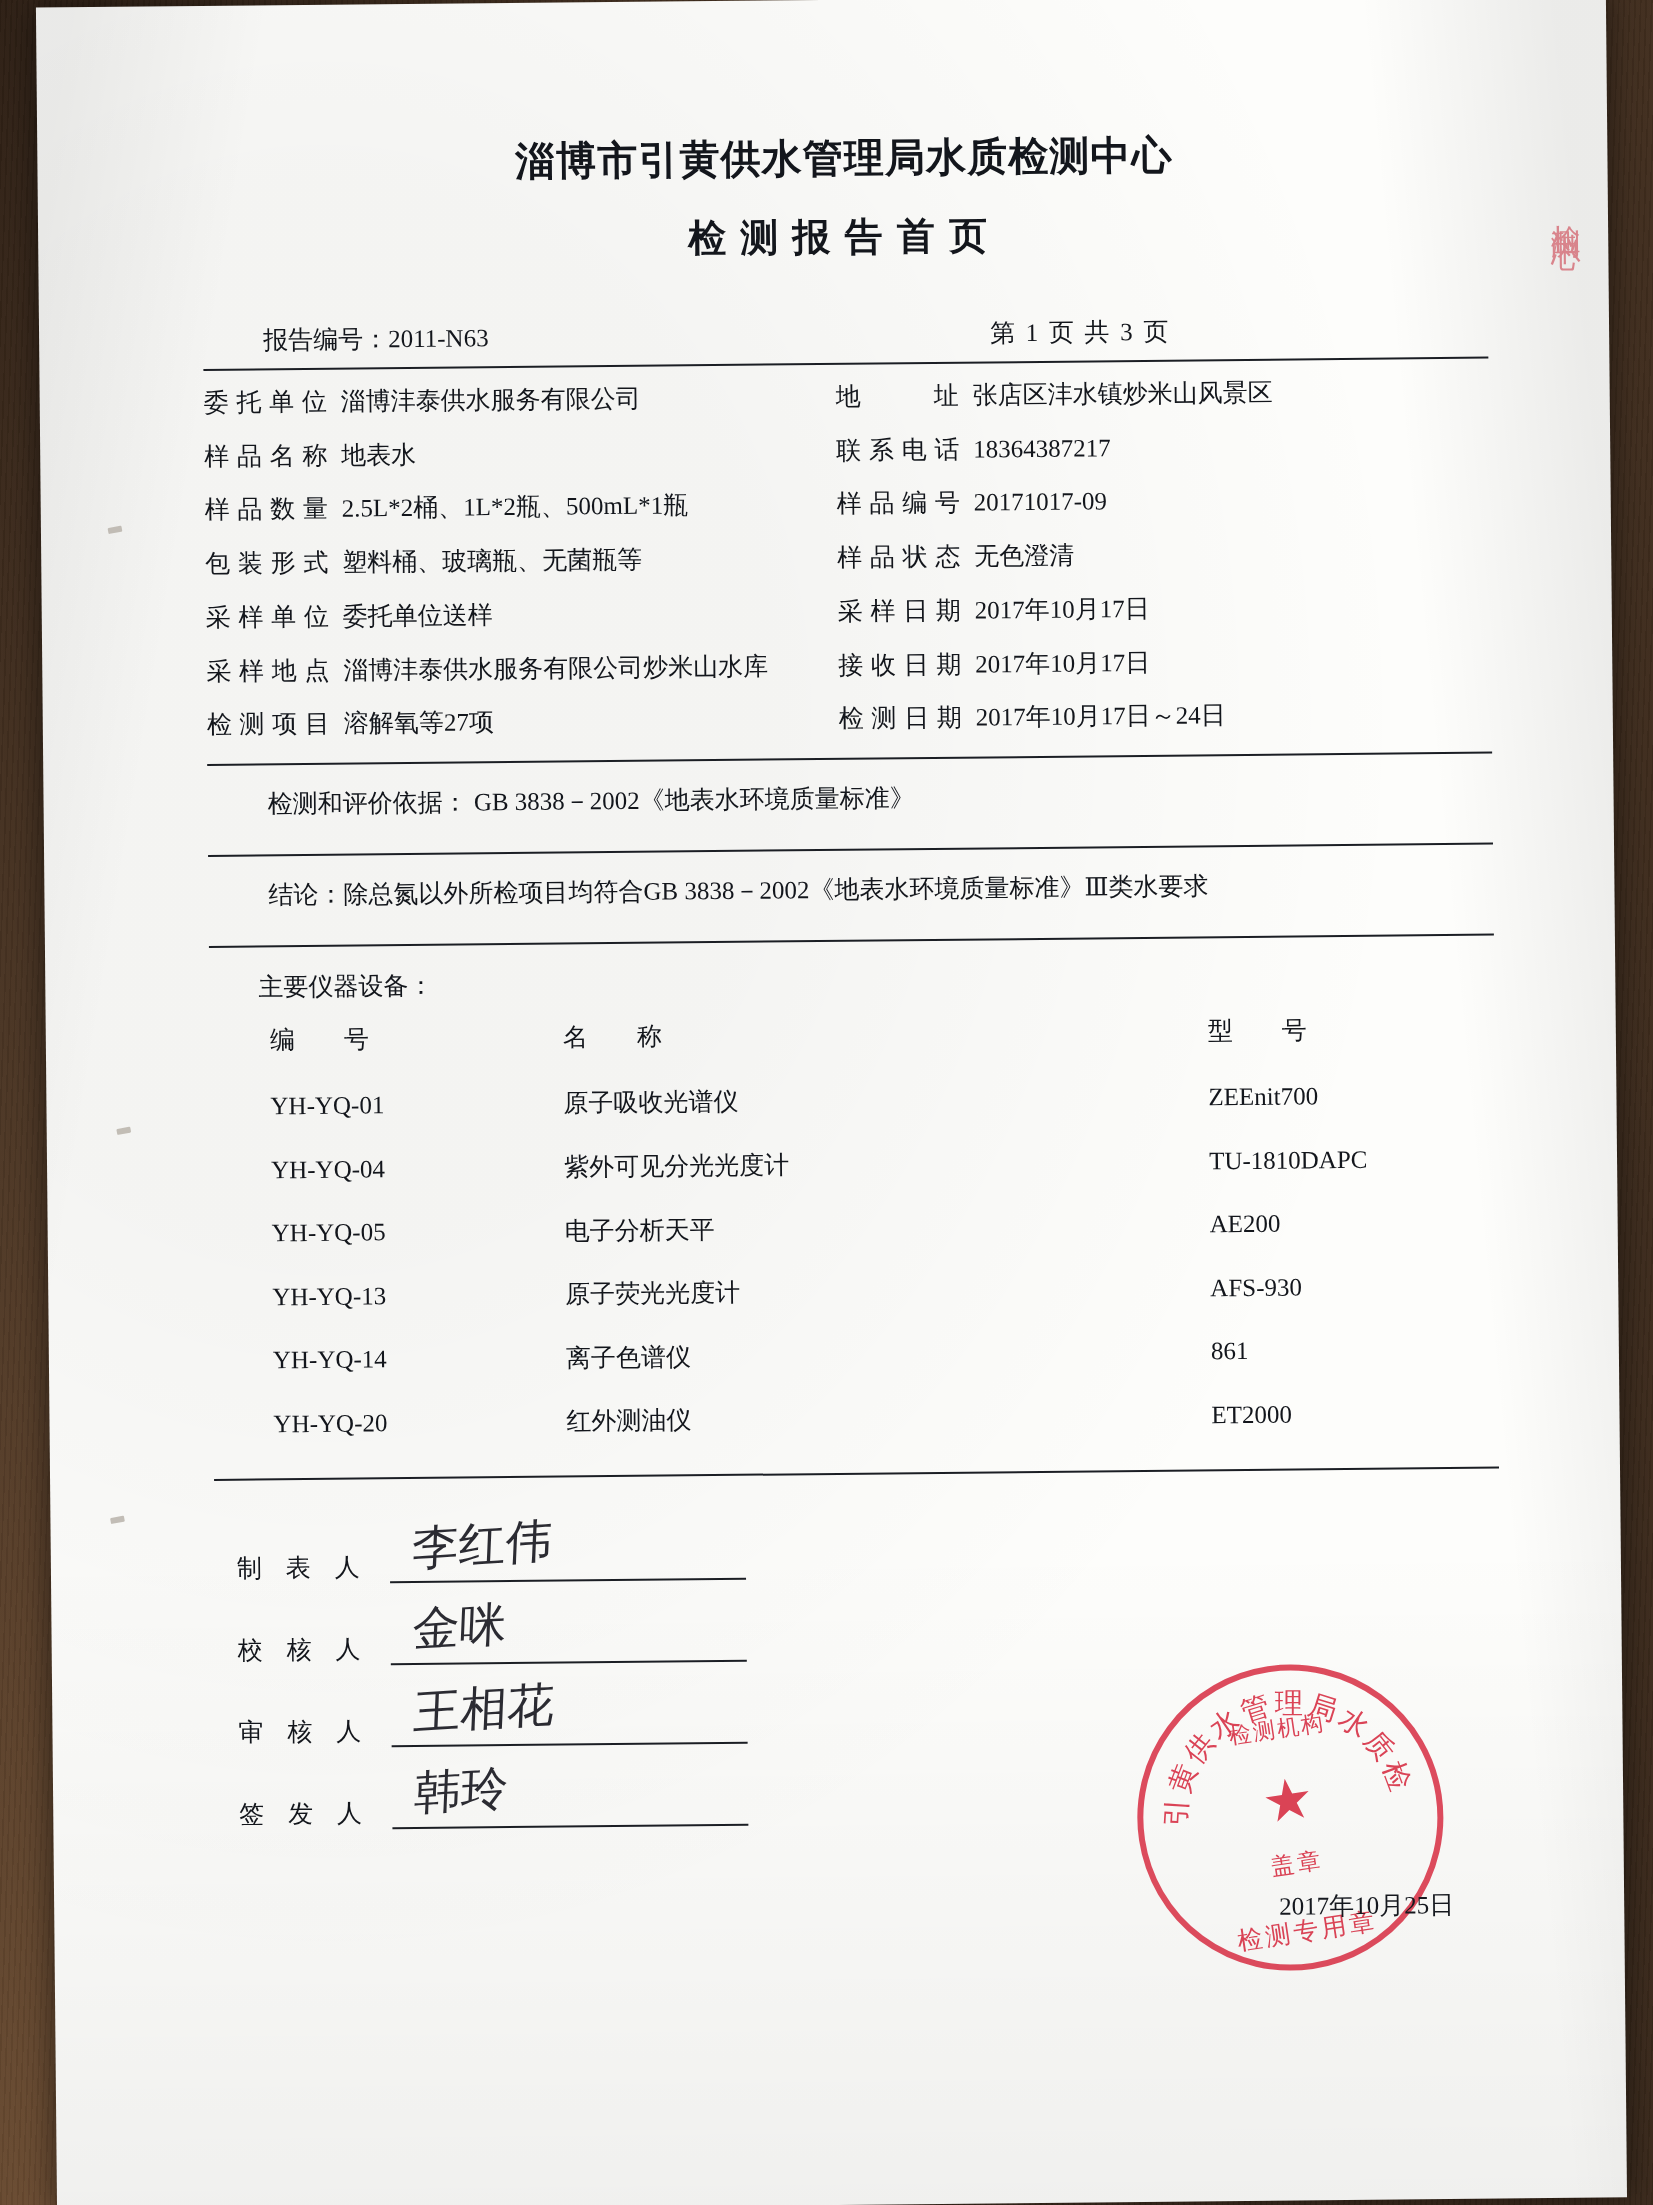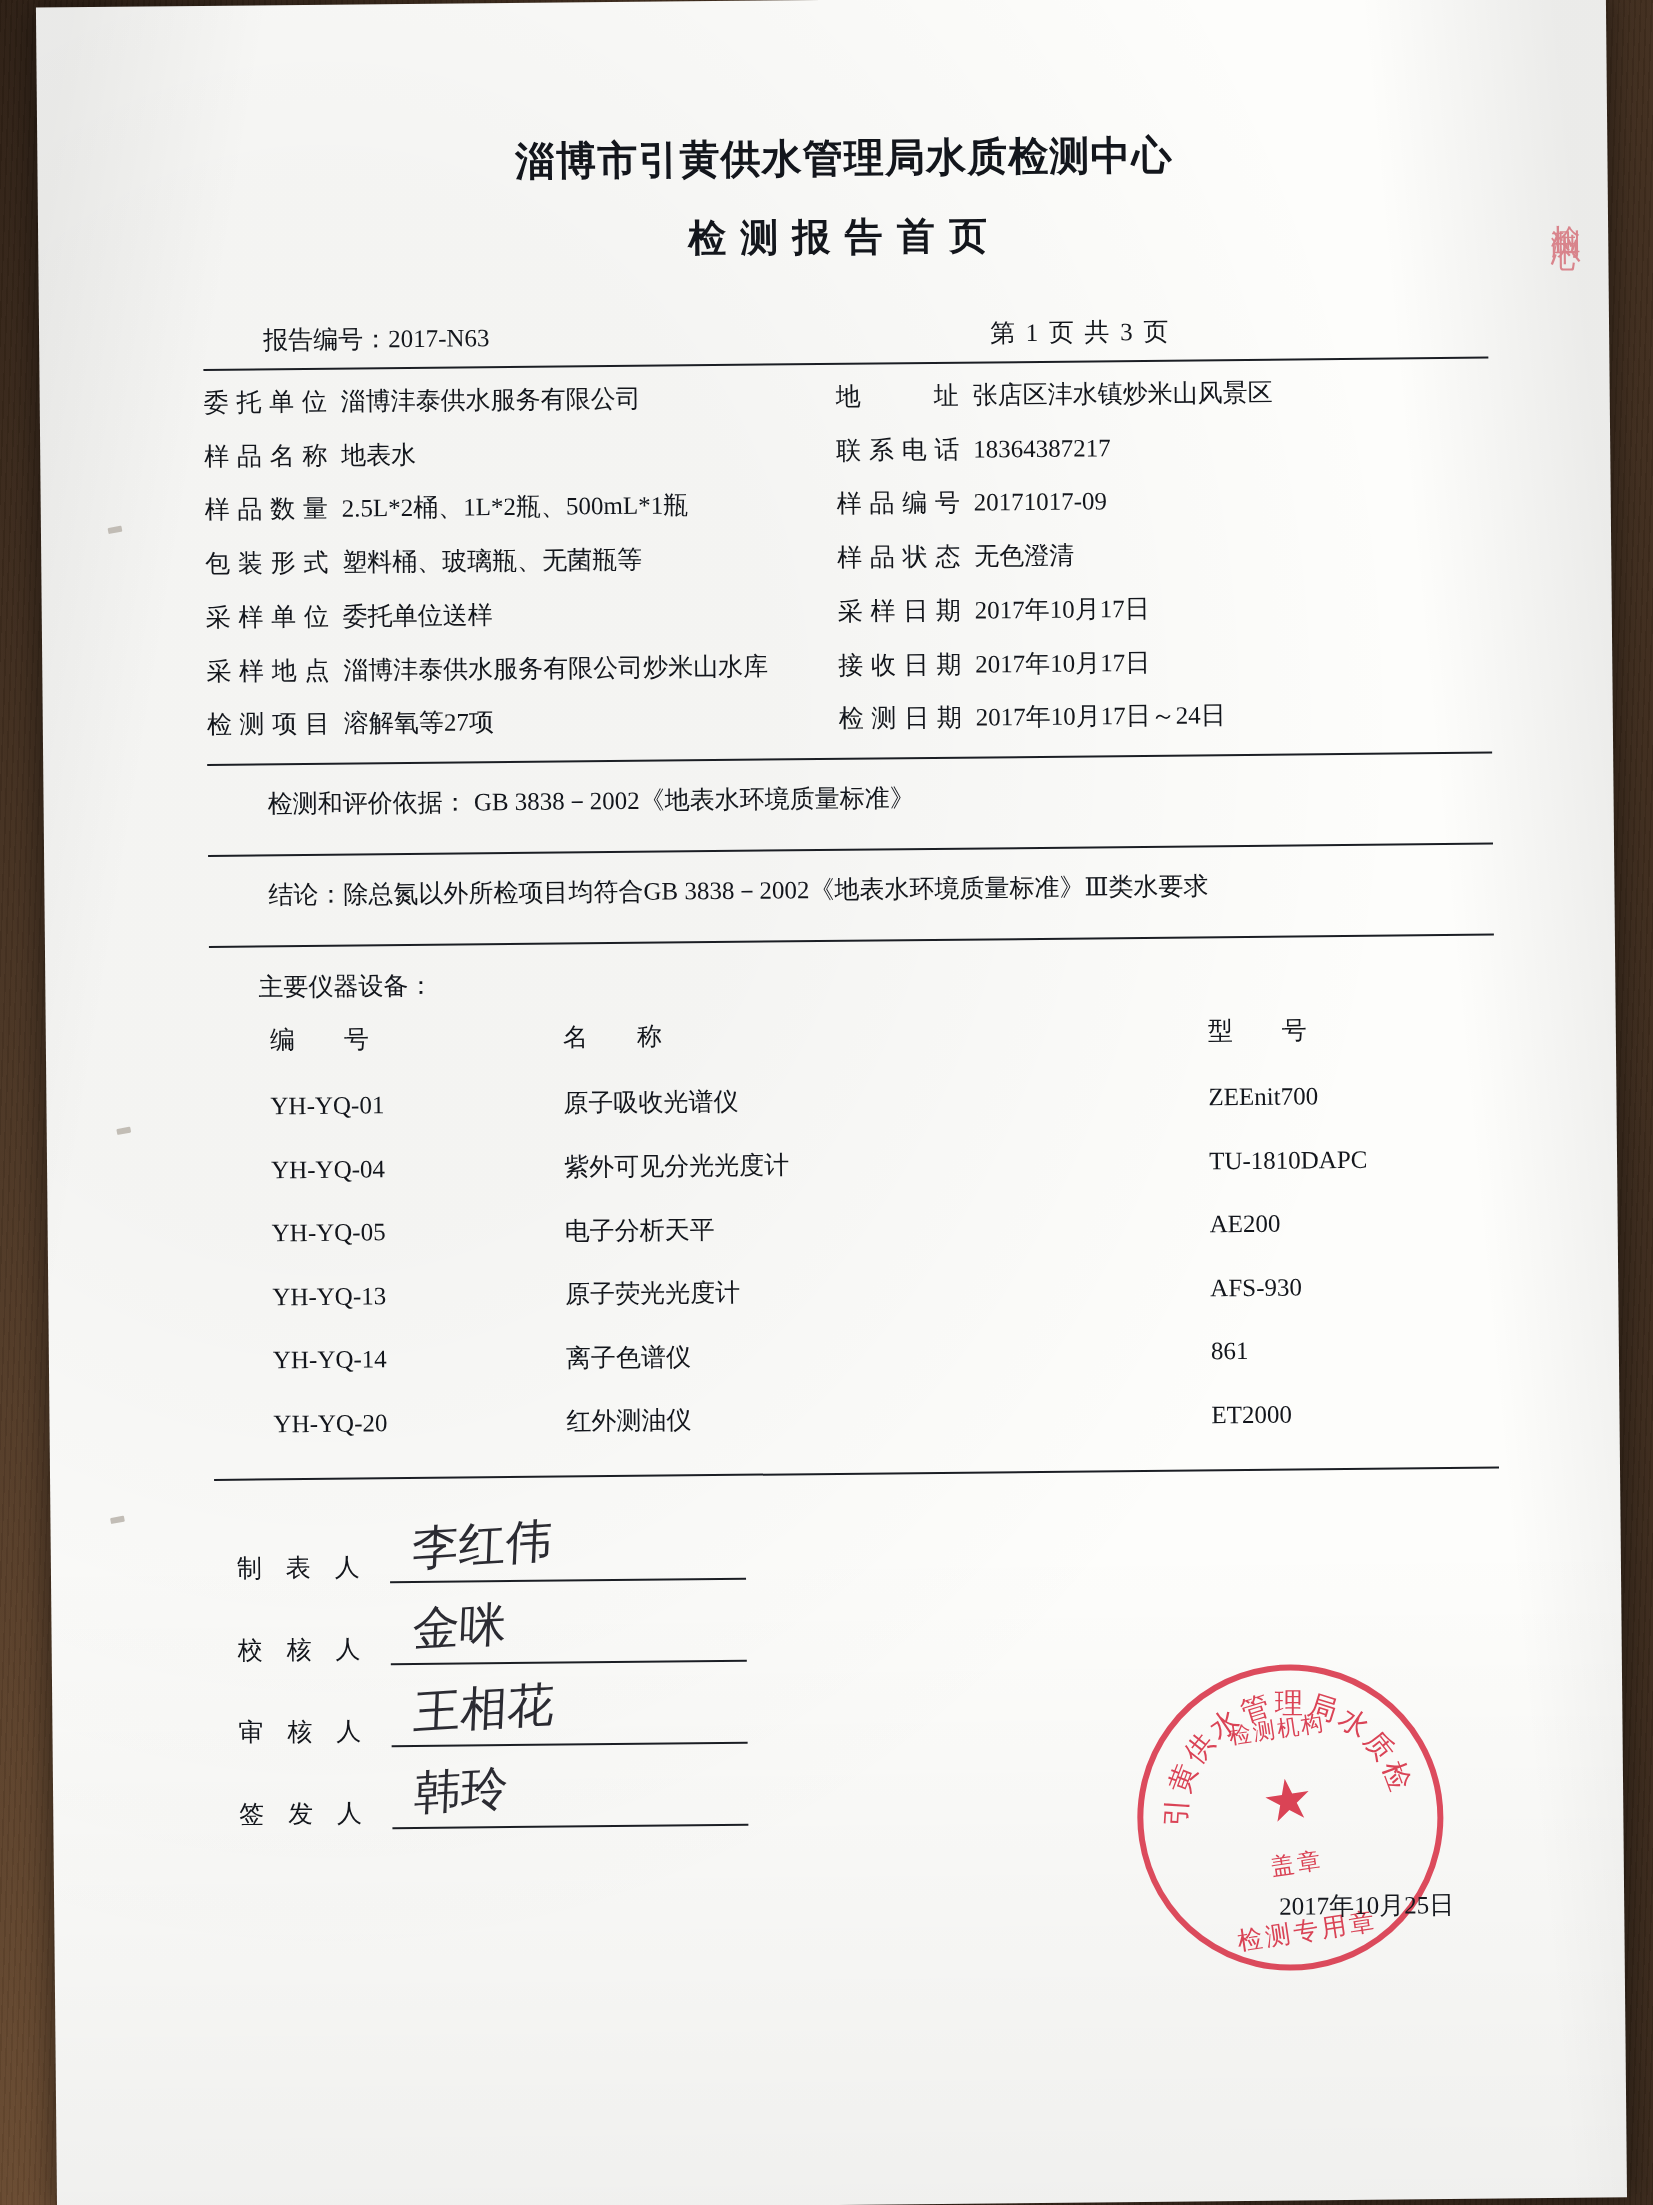--- a/index.html
+++ b/index.html
@@ -254,21 +254,21 @@
 
   <div class="edge-mark" style="top:208px;">检测中心</div>
 
   <div id="doc">
 
     <div class="title-main">淄博市引黄供水管理局水质检测中心</div>
     <div class="title-sub">检测报告首页</div>
 
     <div class="pageline">
       <div class="rep">
-        <span>报告编号：</span><span>2017-N63</span>
+        <span>报告编号：</span><span>2011-N63</span>
       </div>
       <div class="pg">第 1 页   共 3 页</div>
     </div>
 
     <hr class="rule">
 
     <table class="info">
       <tbody>
           <tr>
         <td class="lbl sp2">委托单位</td>

